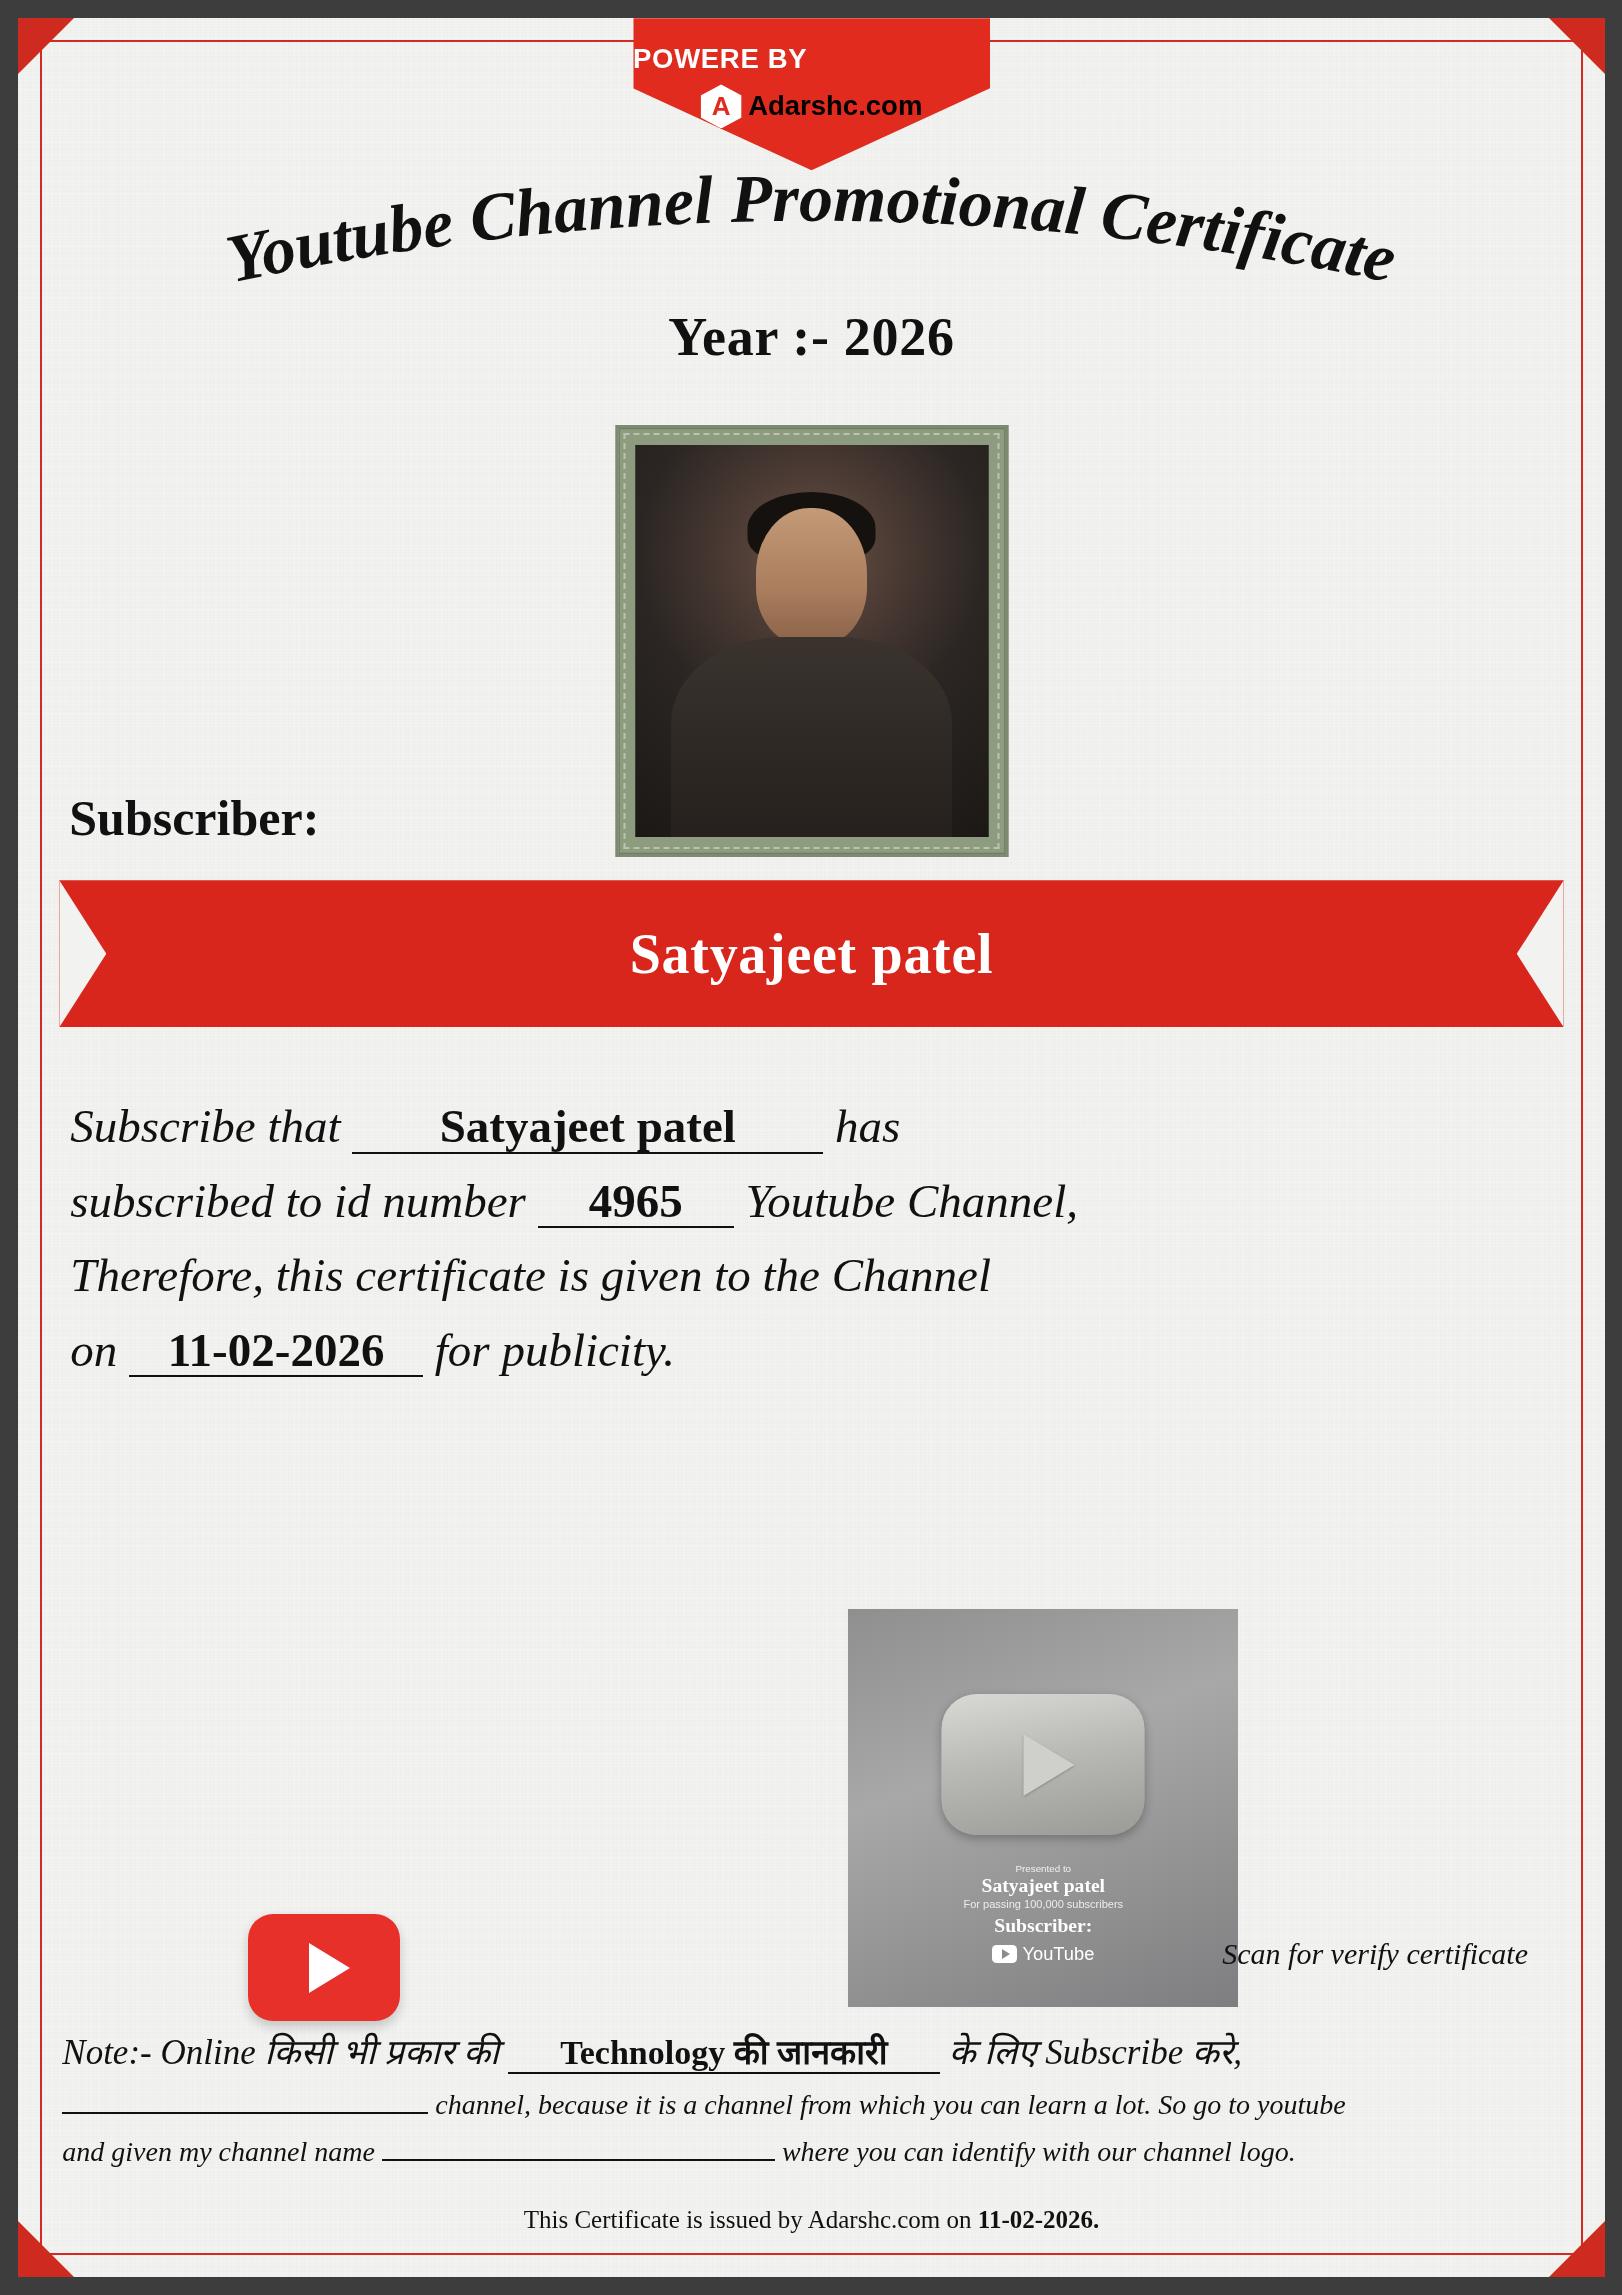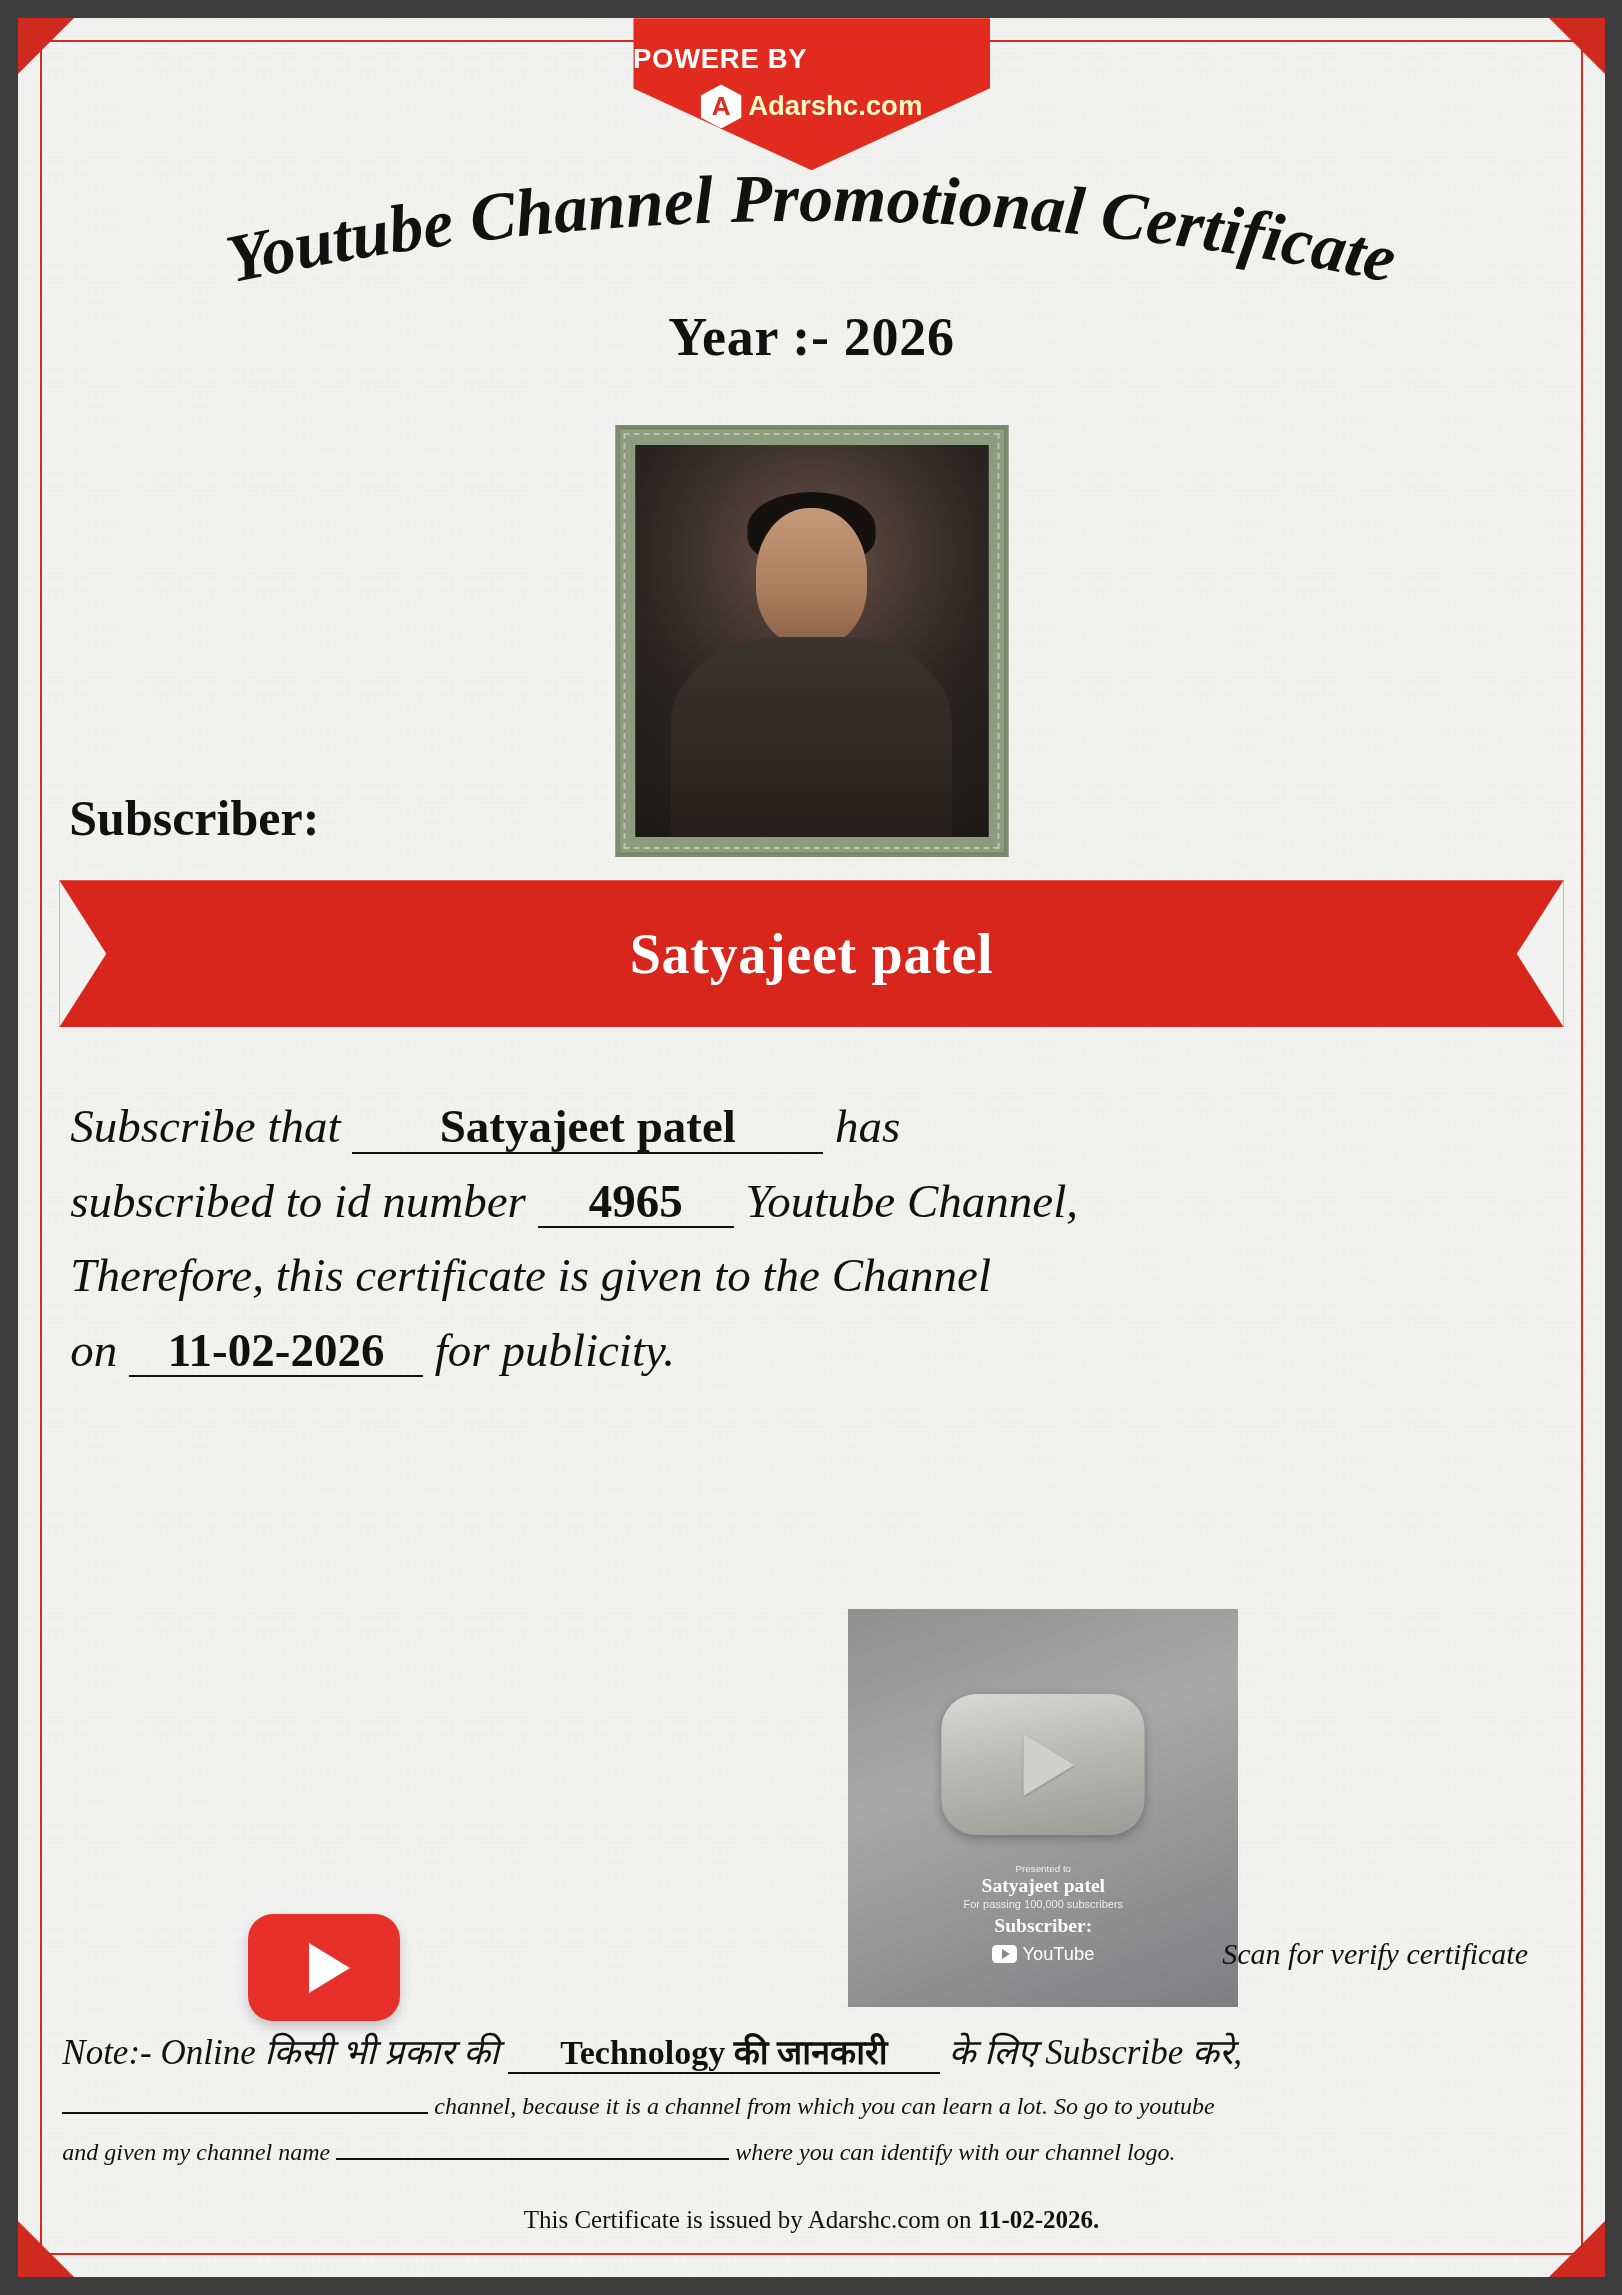--- a/index.html
+++ b/index.html
@@ -109,21 +109,21 @@
     clip-path: polygon(50% 0%, 100% 25%, 100% 75%, 50% 100%, 0% 75%, 0% 25%);
     display: flex;
     align-items: center;
     justify-content: center;
     color: #e02b1e;
     font-family: "Liberation Sans", sans-serif;
     font-weight: bold;
     font-size: 26px;
   }
   .brandname {
-    color: #fef9c3;
+    color: #000000;
     font-family: "Liberation Sans", sans-serif;
     font-weight: bold;
     font-size: 27.5px;
   }
 
   
   .arch-wrap {
     position: absolute;
     top: 144px;
     left: 0;
@@ -410,21 +410,21 @@
     font-style: italic;
     color: #111;
     z-index: 4;
   }
   .note .l1 {
     font-size: 35px;
     white-space: nowrap;
     line-height: 1.15;
   }
   .note .l2, .note .l3 {
-    font-size: 24px;
+    font-size: 28px;
     white-space: nowrap;
     line-height: 1.3;
   }
   .note .l2 { margin-top: 7.9px; }
   .note .l3 { margin-top: 6.5px; }
   .blank {
     display: inline-block;
     border-bottom: 2px solid #111;
     vertical-align: baseline;
     text-align: center;

